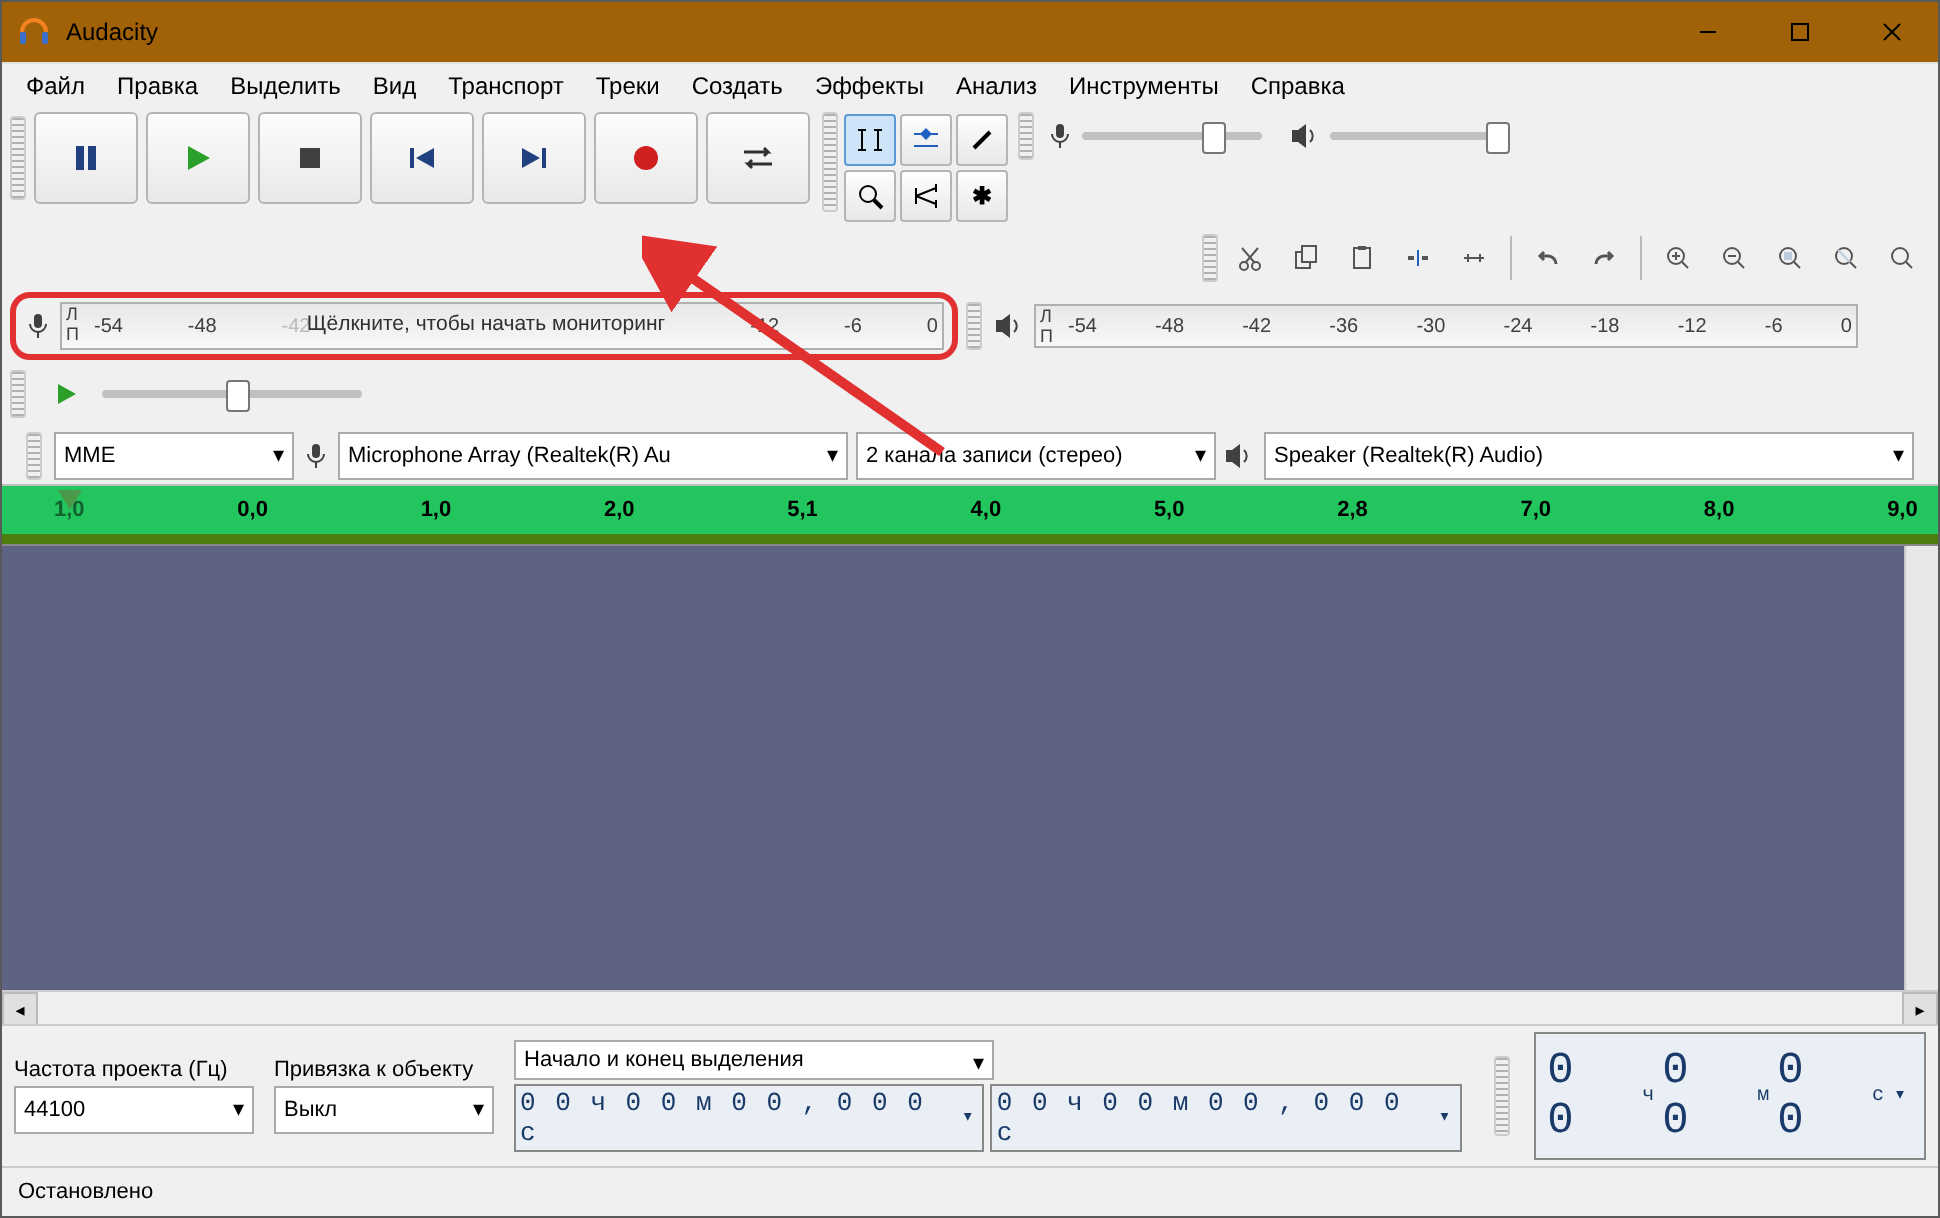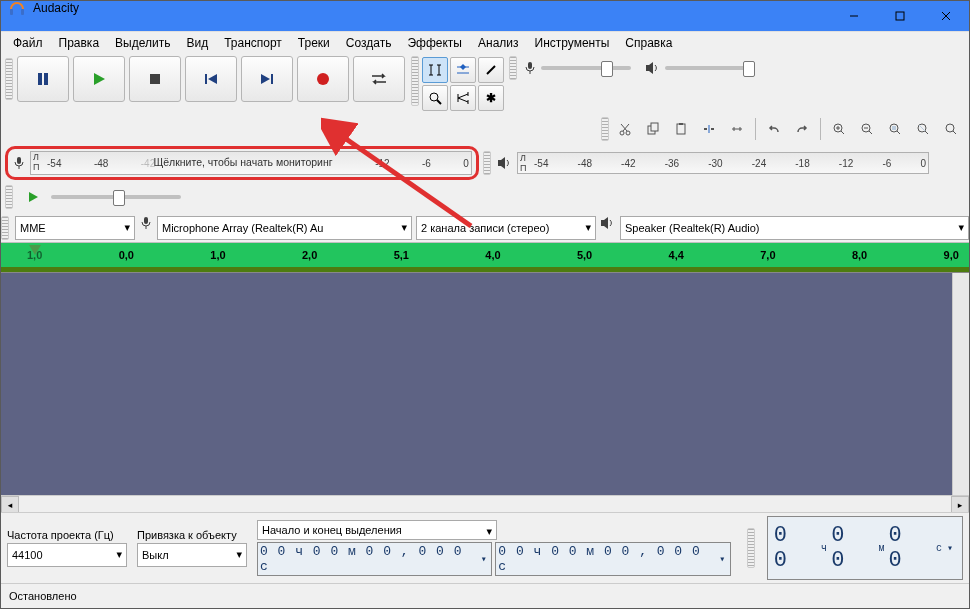--- a/index.html
+++ b/index.html
@@ -1,17 +1,17 @@
 <!DOCTYPE html>
 <html><head>
 <meta charset="utf-8">
 <style>
 html,body{margin:0;padding:0;font-family:"Segoe UI",Tahoma,sans-serif;font-size:12px;color:#000;background:#fff;user-select:none}
 .window{width:970px;height:609px;box-sizing:border-box;border:1px solid #5a5a5a;display:flex;flex-direction:column;background:#f0f0f0;position:relative}
-.titlebar{height:30px;background:#3b82f6;display:flex;align-items:flex-start;border-bottom:1px solid #e0e0e0}
+.titlebar{height:30px;background:#a16207;display:flex;align-items:center;border-bottom:1px solid #e0e0e0}
 .titlebar .logo{width:16px;height:16px;margin:0 8px}
 .titlebar .title{flex:1;font-size:12px}
 .titlebar .winbtn{width:46px;height:30px;display:flex;align-items:center;justify-content:center}
 .menubar{height:22px;display:flex;align-items:center;padding:0 4px;background:#f0f0f0;gap:0}
 .menubar span{padding:2px 8px;cursor:default}
 .toolrow{display:flex;align-items:flex-start;padding:2px 4px;gap:4px;flex-wrap:wrap}
 .toolbar-group{display:flex;align-items:center}
 .grip{width:6px;height:40px;background:repeating-linear-gradient(#b0b0b0 0 1px,transparent 1px 3px);margin-right:2px;cursor:move;border:1px solid #ccc;border-radius:2px}
 .grip-small{height:22px}
 .transport-btn{width:50px;height:44px;background:linear-gradient(#fdfdfd,#e8e8e8);border:1px solid #b5b5b5;border-radius:3px;display:flex;align-items:center;justify-content:center;margin:0 2px;cursor:pointer}
@@ -22,21 +22,21 @@
 .meter-bar{position:relative;height:22px;width:440px;background:linear-gradient(#e8e8e8,#f8f8f8);border:1px solid #b0b0b0;display:flex;align-items:center;font-size:10px;color:#404040}
 .meter-bar .lp{position:absolute;left:2px;top:0;font-size:9px;line-height:10px}
 .meter-bar .ticks{position:absolute;left:16px;right:2px;top:0;bottom:0;display:flex;justify-content:space-between;align-items:center}
 .meter-bar .overlay{position:absolute;left:0;right:16px;text-align:center;font-size:10.5px;color:#303030;top:4px}
 .slider-strip{display:flex;align-items:center;gap:4px}
 .slider-track{position:relative;width:90px;height:4px;background:#c0c0c0;border-radius:2px}
 .slider-thumb{position:absolute;top:-5px;width:10px;height:14px;background:#fff;border:1px solid #777;border-radius:2px}
 .playback-meter{display:flex;align-items:center;gap:4px}
 .pb-bar{position:relative;height:20px;width:410px;background:linear-gradient(#e8e8e8,#f8f8f8);border:1px solid #b0b0b0;font-size:10px;color:#404040}
 .pb-bar .ticks{position:absolute;left:16px;right:2px;top:0;bottom:0;display:flex;justify-content:space-between;align-items:center}
-.devrow{display:flex;padding:2px 0;gap:4px}
+.devrow{display:flex;align-items:center;padding:2px 12px;gap:4px}
 .combo{height:22px;border:1px solid #a9a9a9;background:#fff;display:flex;align-items:center;padding:0 4px;font-size:11px;position:relative}
 .combo .chev{position:absolute;right:4px;top:4px}
 .ruler-zone{position:relative;background:#22c55e;border-top:1px solid #c0c0c0;border-bottom:5px solid #4d7c0f;height:24px}
 .scrub-triangle{position:absolute;left:28px;top:2px;width:0;height:0;border-left:6px solid transparent;border-right:6px solid transparent;border-top:10px solid #4a9a4a}
 .ruler{position:absolute;left:26px;right:10px;top:0;bottom:0;display:flex;justify-content:space-between;align-items:center;font-size:11px;font-weight:bold}
 .track-area{flex:1;background:#5e6384;border-top:1px solid #888;position:relative}
 .hscroll{height:16px;background:#efefef;border-top:1px solid #ccc;display:flex}
 .hscroll .arrow{width:16px;height:16px;background:#e0e0e0;border:1px solid #bbb;display:flex;align-items:center;justify-content:center;font-size:9px}
 .hscroll .track{flex:1;margin:0 16px 0 0}
 .bottombar{background:#f0f0f0;border-top:1px solid #ccc;display:flex;align-items:center;padding:3px 6px;gap:10px}
@@ -404,21 +404,21 @@
   <div class="ruler-zone">
     <div class="scrub-triangle"></div>
     <div class="ruler">
       <span style="opacity:0.5">1,0</span>
       <span>0,0</span>
       <span>1,0</span>
       <span>2,0</span>
       <span>5,1</span>
       <span>4,0</span>
       <span>5,0</span>
-      <span>4,4</span>
+      <span>2,8</span>
       <span>7,0</span>
       <span>8,0</span>
       <span>9,0</span>
     </div>
   </div>
 
   <div class="track-area">
     <div class="vscroll"></div>
   </div>
 

